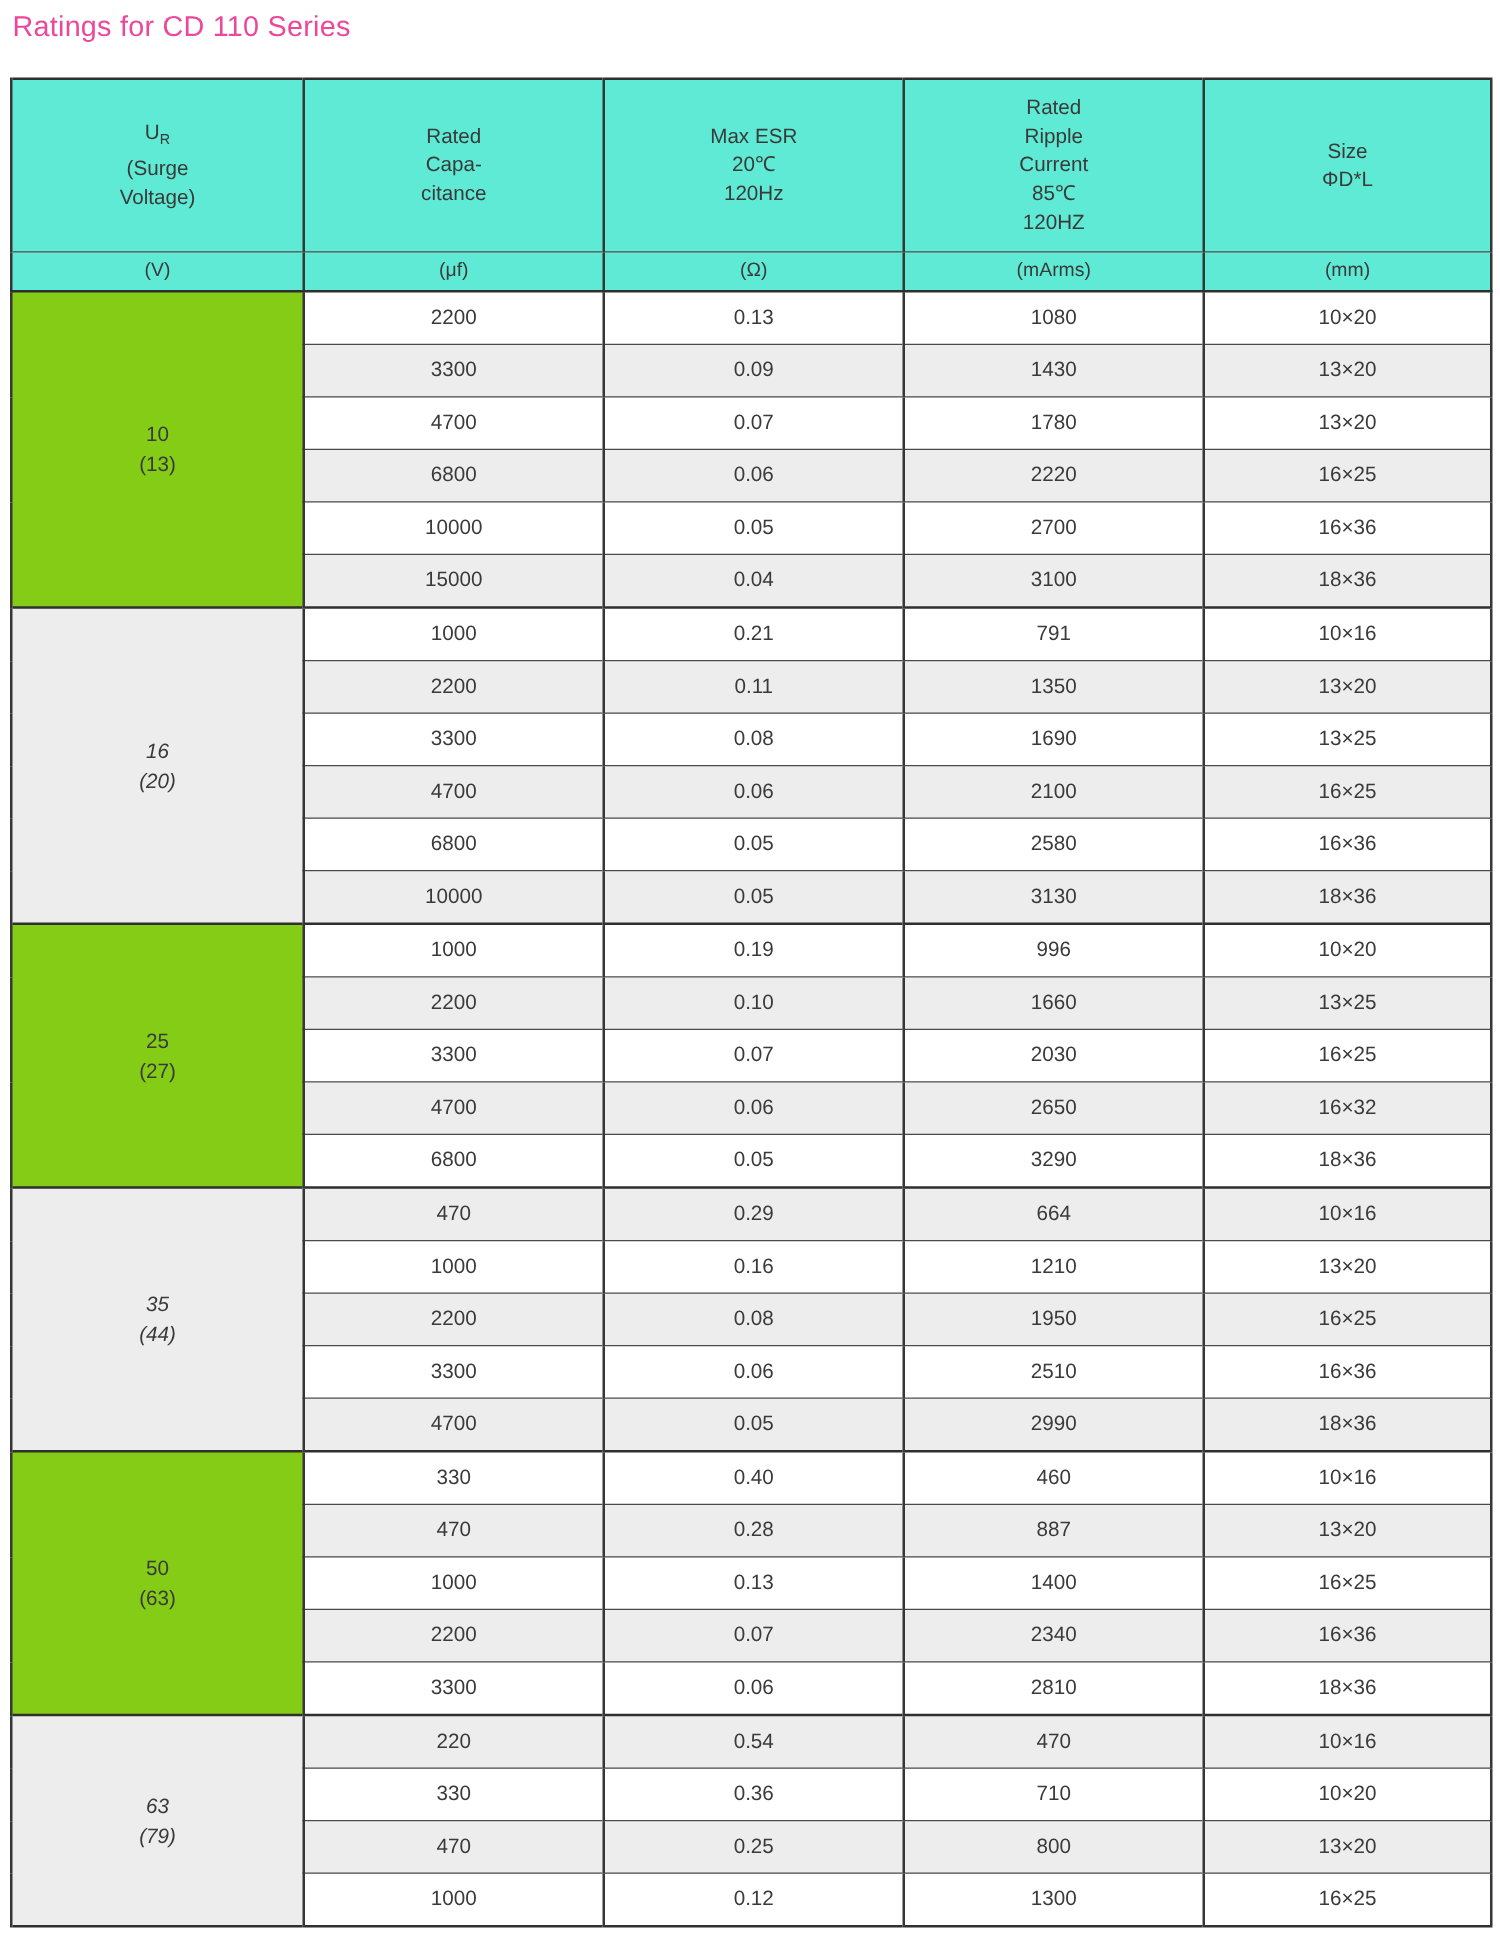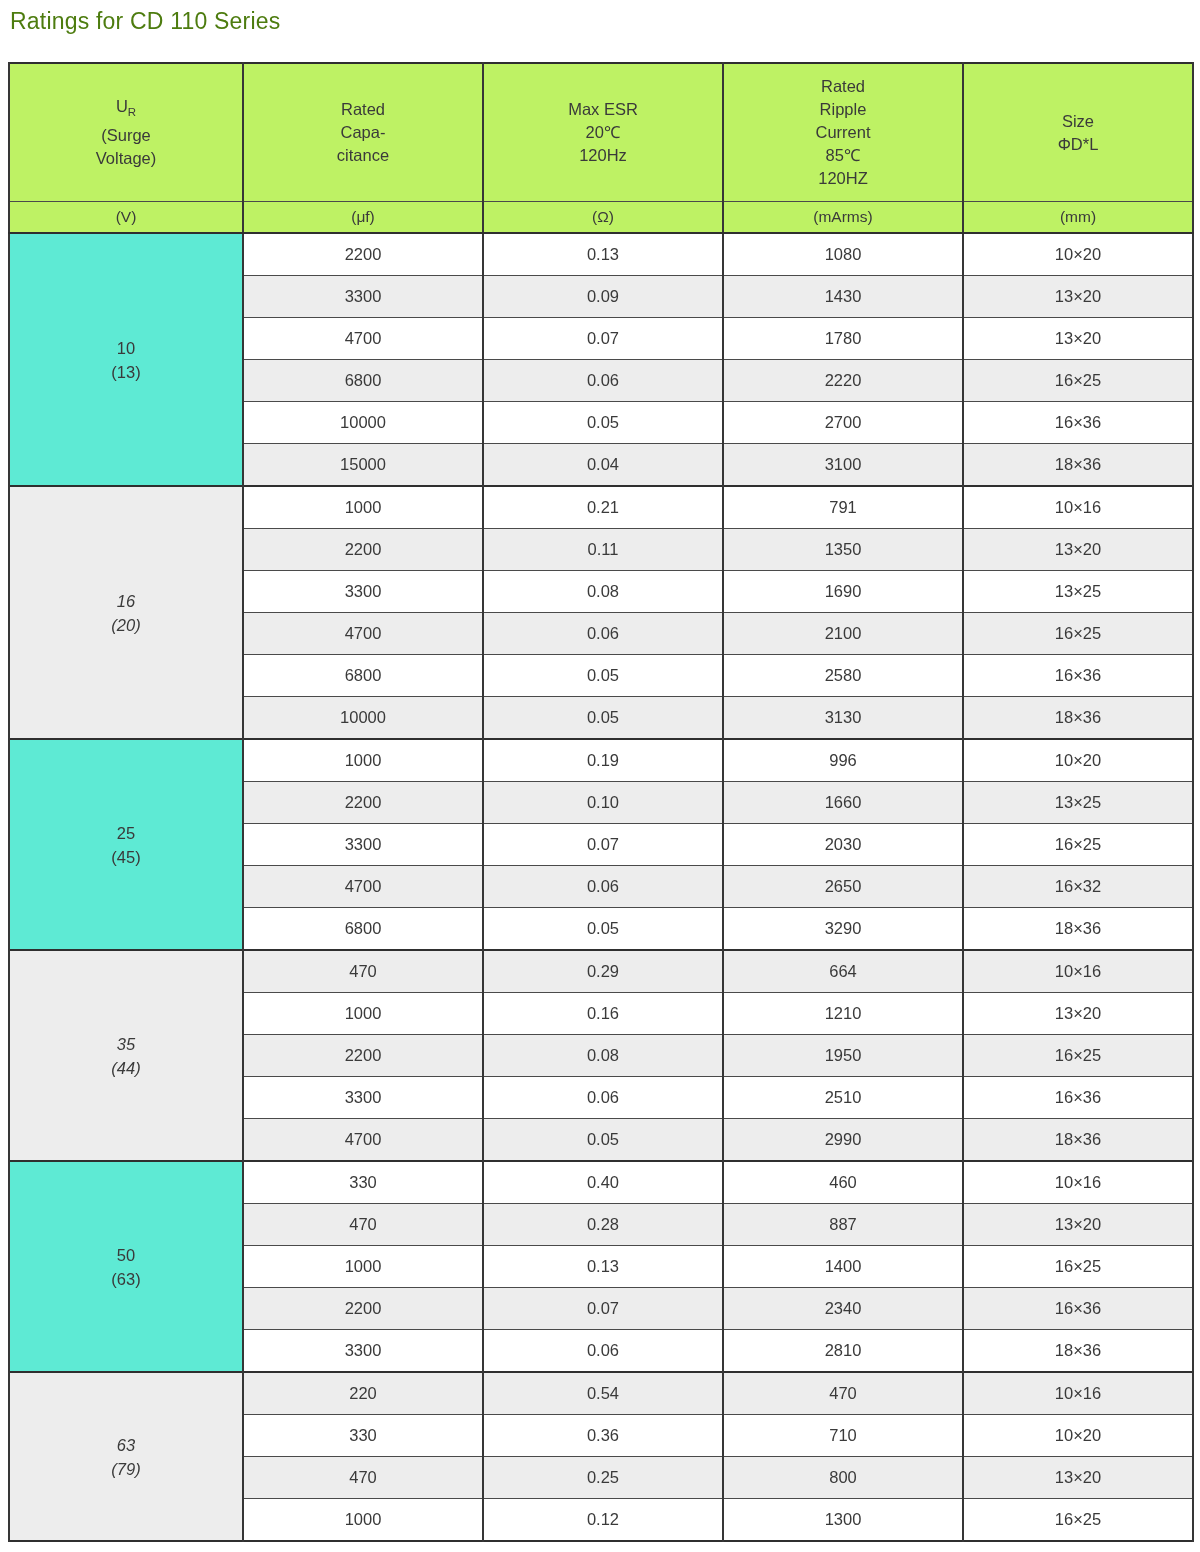--- a/index.html
+++ b/index.html
@@ -14,21 +14,21 @@
     height: 1552px;
     box-sizing: border-box;
     padding: 6px 8px;
   }
   h1.page-title {
     margin: 0;
     padding: 2px 0 0 2px;
     font-size: 23px;
     font-weight: 500;
     letter-spacing: 0.2px;
-    color: #4d7c0f;
+    color: #ec4899;
   }
   table.ratings {
     border-collapse: collapse;
     table-layout: fixed;
     width: 1184px;
     margin-top: 27px;
     border: 2.5px solid #2f2f2f;
   }
   col.c-voltage { width: 234px; }
   col.c-cap     { width: 240px; }
@@ -37,42 +37,42 @@
   col.c-size    { width: 230px; }
 
   th, td {
     border-left: 2px solid #363636;
     border-right: 2px solid #363636;
     text-align: center;
     vertical-align: middle;
     font-weight: 400;
     padding: 0;
   }
-  thead th { background: #bef264; }
+  thead th { background: #5eead4; }
   tr.header-row th {
     height: 137px;
     font-size: 16.5px;
     border-bottom: 1.5px solid #4a4a4a;
   }
   .hline { line-height: 23px; }
   .hline sub { font-size: 11.5px; }
   tr.unit-row th {
     height: 30px;
     font-size: 15.5px;
     border-bottom: 2.5px solid #2f2f2f;
   }
   tbody td {
     height: 41px;
     font-size: 16.5px;
     border-top: 1.5px solid #4a4a4a;
     background: #ffffff;
   }
   tr.group-start td { border-top: 2.5px solid #2f2f2f; }
   tr.shaded td:not(.voltage-cell) { background: #ededed; }
-  td.voltage-cell { background: #5eead4; }
+  td.voltage-cell { background: #84cc16; }
   td.voltage-cell.shaded-group { background: #ededed; font-style: italic; }
   td.voltage-cell .vline { line-height: 24px; font-size: 16.5px; }
 </style>
 </head>
 <body>
 
 <h1 class="page-title">Ratings for CD 110 Series</h1>
 
 <table class="ratings">
   <colgroup>
@@ -196,21 +196,21 @@
       </tr>
       <tr class="shaded">
         <td>10000</td>
         <td>0.05</td>
         <td>3130</td>
         <td>18×36</td>
       </tr>
       <tr class="group-start">
         <td rowspan="5" class="voltage-cell">
           <div class="vline">25</div>
-          <div class="vline">(45)</div>
+          <div class="vline">(27)</div>
         </td>
         <td>1000</td>
         <td>0.19</td>
         <td>996</td>
         <td>10×20</td>
       </tr>
       <tr class="shaded">
         <td>2200</td>
         <td>0.10</td>
         <td>1660</td>

